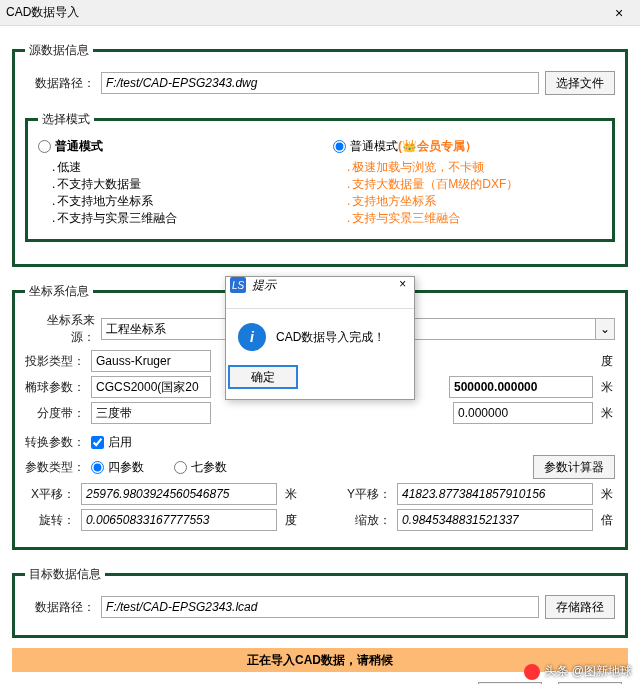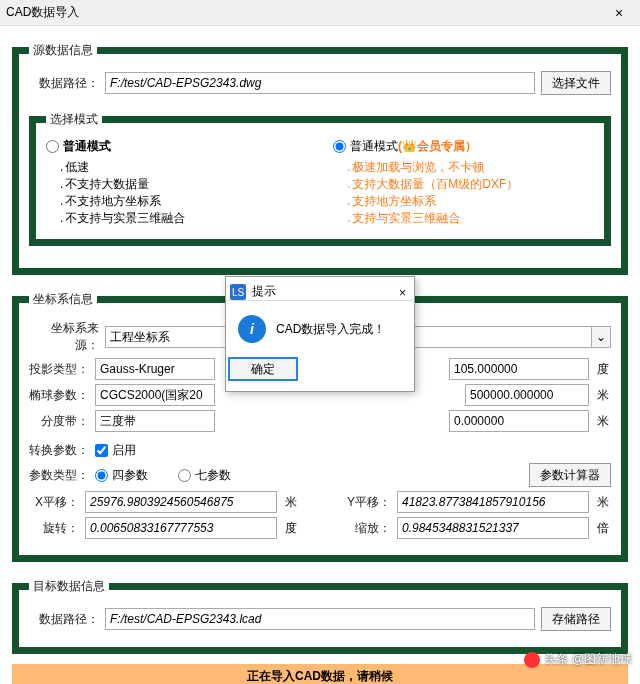--- a/index.html
+++ b/index.html
@@ -1,21 +1,21 @@
 <!DOCTYPE html>
 <html><head>
 <meta charset="utf-8">
 <style>
 * { box-sizing: border-box; font-family: "Microsoft YaHei", sans-serif; font-size: 12px; }
 body { margin: 0; width: 640px; height: 684px; background: #fff; position: relative; overflow: hidden; }
 .titlebar { height: 26px; background: #f0f0f0; border-bottom: 1px solid #ddd; display: flex; align-items: center; padding: 0 6px; }
 .titlebar .title { flex: 1; }
 .close-x { width: 30px; text-align: center; font-size: 14px; cursor: pointer; }
 .panel { margin: 8px 12px; }
-fieldset { border: 7px solid #14532d; padding: 8px 10px 12px; margin: 16px 0 10px; }
+fieldset { border: 3px solid #14532d; padding: 8px 10px 12px; margin: 16px 0 10px; }
 legend { padding: 0 4px; color: #222; }
 .row { display: flex; align-items: center; margin: 4px 0; gap: 6px; }
 .lbl { text-align: right; color: #222; }
 .lbl-70 { width: 70px; }
 .lbl-60 { width: 60px; }
 .lbl-50 { width: 50px; }
 input[type=text], select { border: 1px solid #aaa; height: 22px; padding: 0 4px; background: #fff; }
 .select-wrap { position: relative; flex: 1; display: flex; }
 .select-wrap input { flex: 1; border-right: none; }
 .select-caret { width: 20px; height: 22px; border: 1px solid #aaa; display: flex; align-items: center; justify-content: center; background: #f4f4f4; }
@@ -25,25 +25,25 @@
 .mode-title { margin: 2px 0 4px; }
 .mode-title .orange { color: #ff7a18; font-weight: bold; }
 .mode-list { margin: 0; padding: 0 0 0 14px; list-style: none; }
 .mode-list li::before { content: "."; margin-right: 2px; }
 .mode-list.orange li { color: #ff7a18; }
 .cs-grid .rrow { display: flex; align-items: center; gap: 6px; margin: 4px 0; }
 .unit { width: 16px; text-align: center; }
 .flex1 { flex: 1; min-width: 0; font-style: italic; }
 .progress-bar { height: 24px; background: #fdba74; color: #000; font-weight: bold; display: flex; align-items: center; justify-content: center; margin: 4px 12px 0; }
 .footer-btns { display: flex; justify-content: flex-end; gap: 16px; padding: 10px 18px 0; align-items: flex-end; }
-.watermark { position: absolute; right: 8px; bottom: 16px; color: #fff; font-size: 13px; display: flex; align-items: center; gap: 4px; text-shadow: 0 0 3px #000; }
+.watermark { position: absolute; right: 8px; bottom: 4px; color: #fff; font-size: 13px; display: flex; align-items: center; gap: 4px; text-shadow: 0 0 3px #000; }
 .watermark .wm-icon { width: 16px; height: 16px; border-radius: 50%; background: #f33; display: inline-block; }
 
 .modal { position: absolute; left: 225px; top: 276px; width: 190px; background: #fff; border: 1px solid #999; box-shadow: 2px 2px 8px rgba(0,0,0,.25); }
-.modal-title { display: flex; align-items: flex-end; height: 24px; padding: 0 4px; border-bottom: 1px solid #ddd; background: #fff; }
+.modal-title { display: flex; align-items: flex-start; height: 32px; padding: 0 4px; border-bottom: 1px solid #ddd; background: #fff; font-style: italic; }
 .modal-title .mticon { width: 16px; height: 16px; background: #2a6fd4; color: #fff; font-size: 10px; display: flex; align-items: center; justify-content: center; margin-right: 6px; border-radius: 2px; }
 .modal-title .mtxt { flex: 1; }
 .modal-body { display: flex; align-items: center; gap: 10px; padding: 14px 12px; }
 .info-icon { width: 28px; height: 28px; border-radius: 50%; background: #1a7ad9; color: #fff; display: flex; align-items: center; justify-content: center; font-style: italic; font-weight: bold; font-size: 14px; }
 .modal-btns { display: flex; justify-content: flex-start; padding: 0 2px 10px; }
 .modal-btns .btn { min-width: 70px; border: 2px solid #2a82da; }
 input[type=radio], input[type=checkbox] { margin: 0 4px 0 0; vertical-align: middle; }
 </style>
 </head>
 <body>
@@ -99,28 +99,27 @@
     <div class="select-wrap">
       <input type="text" value="工程坐标系" style="">
       <span class="select-caret">⌄</span>
     </div>
   </div>
 
   <div class="rrow">
     <span class="lbl lbl-60">投影类型：</span>
     <input type="text" style="width: 120px;" value="Gauss-Kruger">
     <span style="flex:1"></span>
-    <input type="text" style="width: 140px;" value="105.000000">
     <span class="unit">度</span>
   </div>
   <div class="rrow">
     <span class="lbl lbl-60">椭球参数：</span>
     <input type="text" style="width: 120px;" value="CGCS2000(国家20">
     <span style="flex:1"></span>
-    <input type="text" style="width: 124px;" value="500000.000000">
+    <input type="text" style="width: 144px; font-weight: bold;" value="500000.000000">
     <span class="unit">米</span>
   </div>
   <div class="rrow">
     <span class="lbl lbl-60">分度带：</span>
     <input type="text" style="width: 120px;" value="三度带">
     <span style="flex:1"></span>
     <input type="text" style="width: 140px;" value="0.000000">
     <span class="unit">米</span>
   </div>
 

